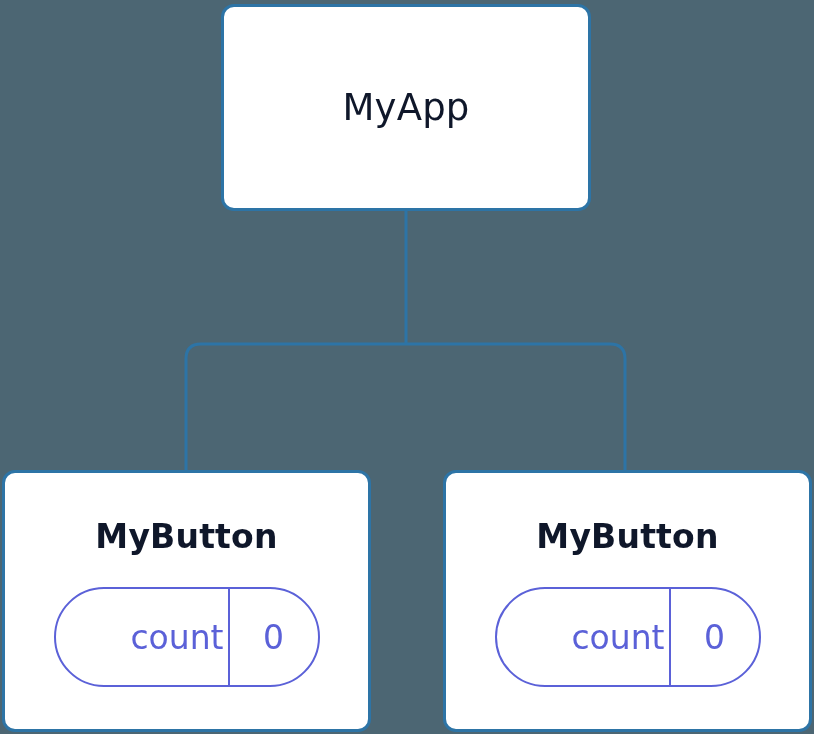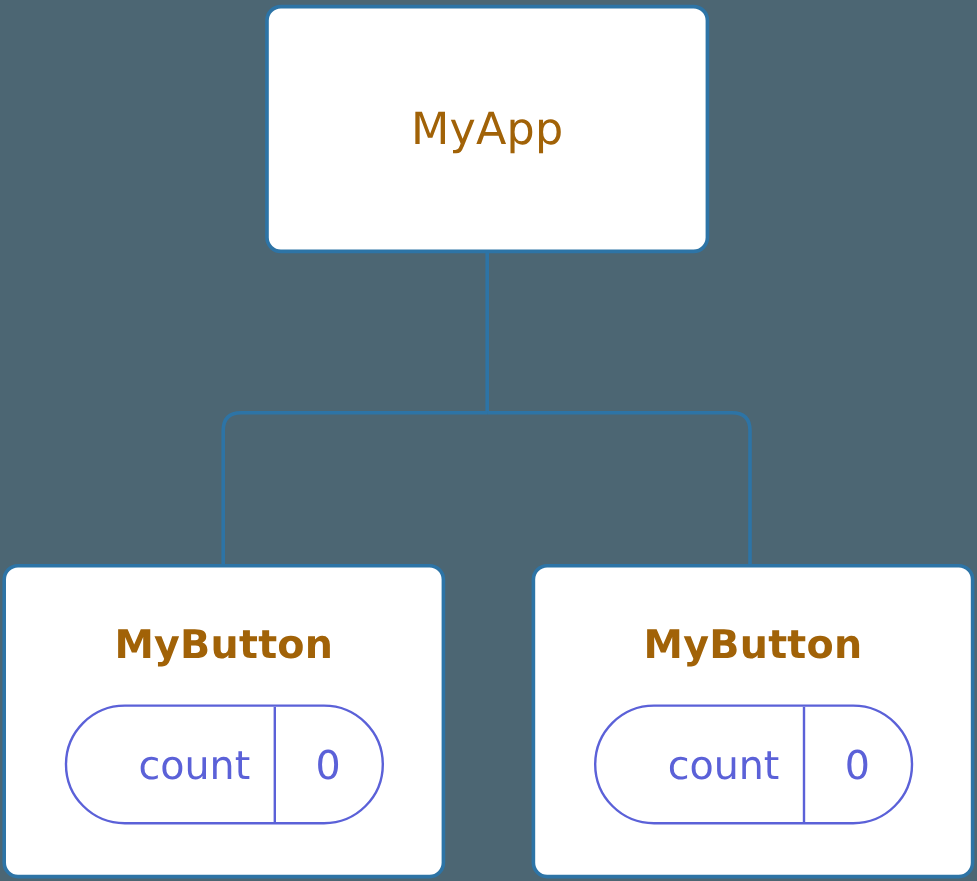--- a/index.html
+++ b/index.html
@@ -55,21 +55,21 @@
   .node-child {
     top: 470px;
     width: 369px;
     height: 262px;
     justify-content: flex-start;
   }
   .node-child.left  { left: 2px; }
   .node-child.right { left: 443px; }
 
   .node-title {
-    color: #a16207;
+    color: #0f172a;
     font-weight: 400;
     letter-spacing: 0.2px;
     white-space: nowrap;
     line-height: 1;
   }
   .node-root .node-title {
     font-size: 37px;
   }
   .node-child .node-title {
     font-size: 33px;
@@ -95,21 +95,21 @@
     align-items: center;
     justify-content: center;
     color: #5b61d8;
     font-size: 33px;
     line-height: 1;
     white-space: nowrap;
     box-sizing: border-box;
   }
   .pill-key {
     width: 172px;
-    padding-right: 19px;
+    padding-right: 4px;
     justify-content: flex-end;
   }
   .pill-value {
     width: 90px;
     border-left: 2px solid #5b61d8;
   }
 </style>
 </head>
 <body>
 

